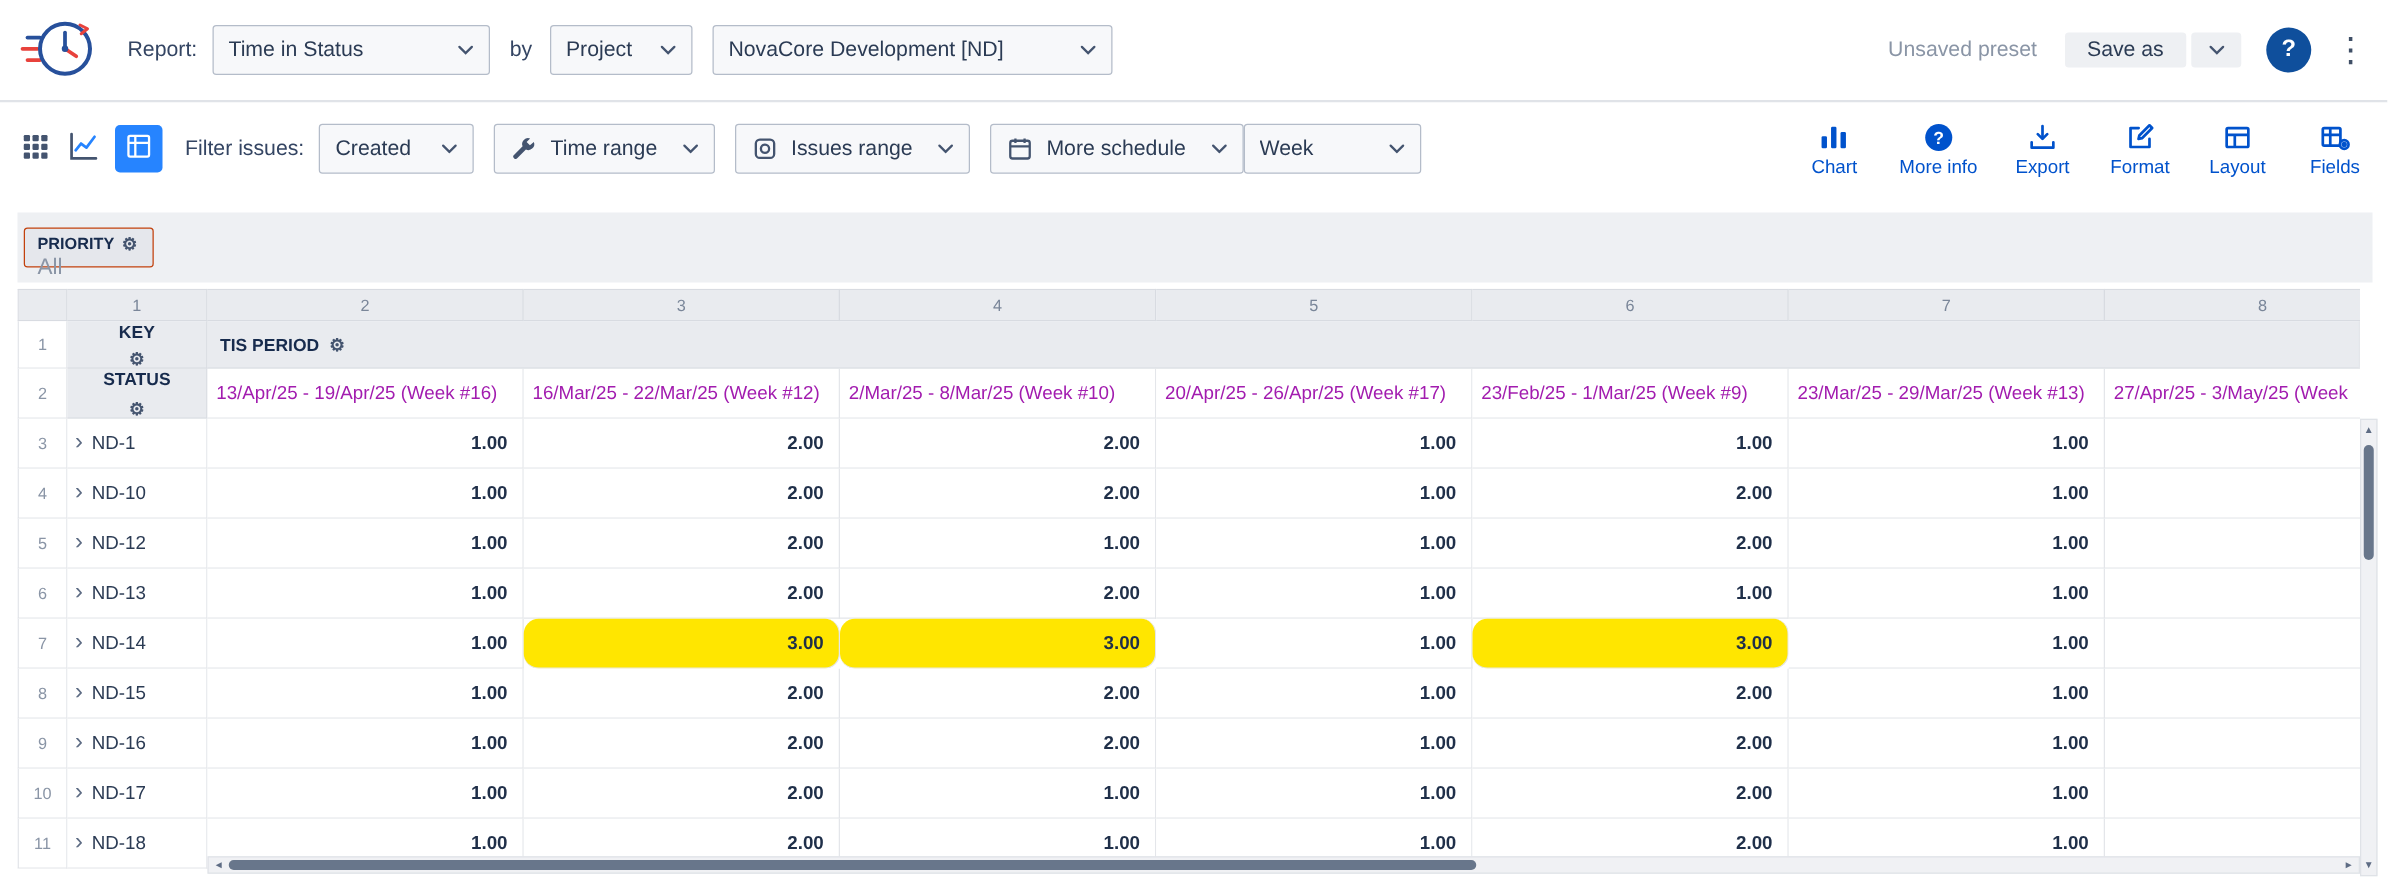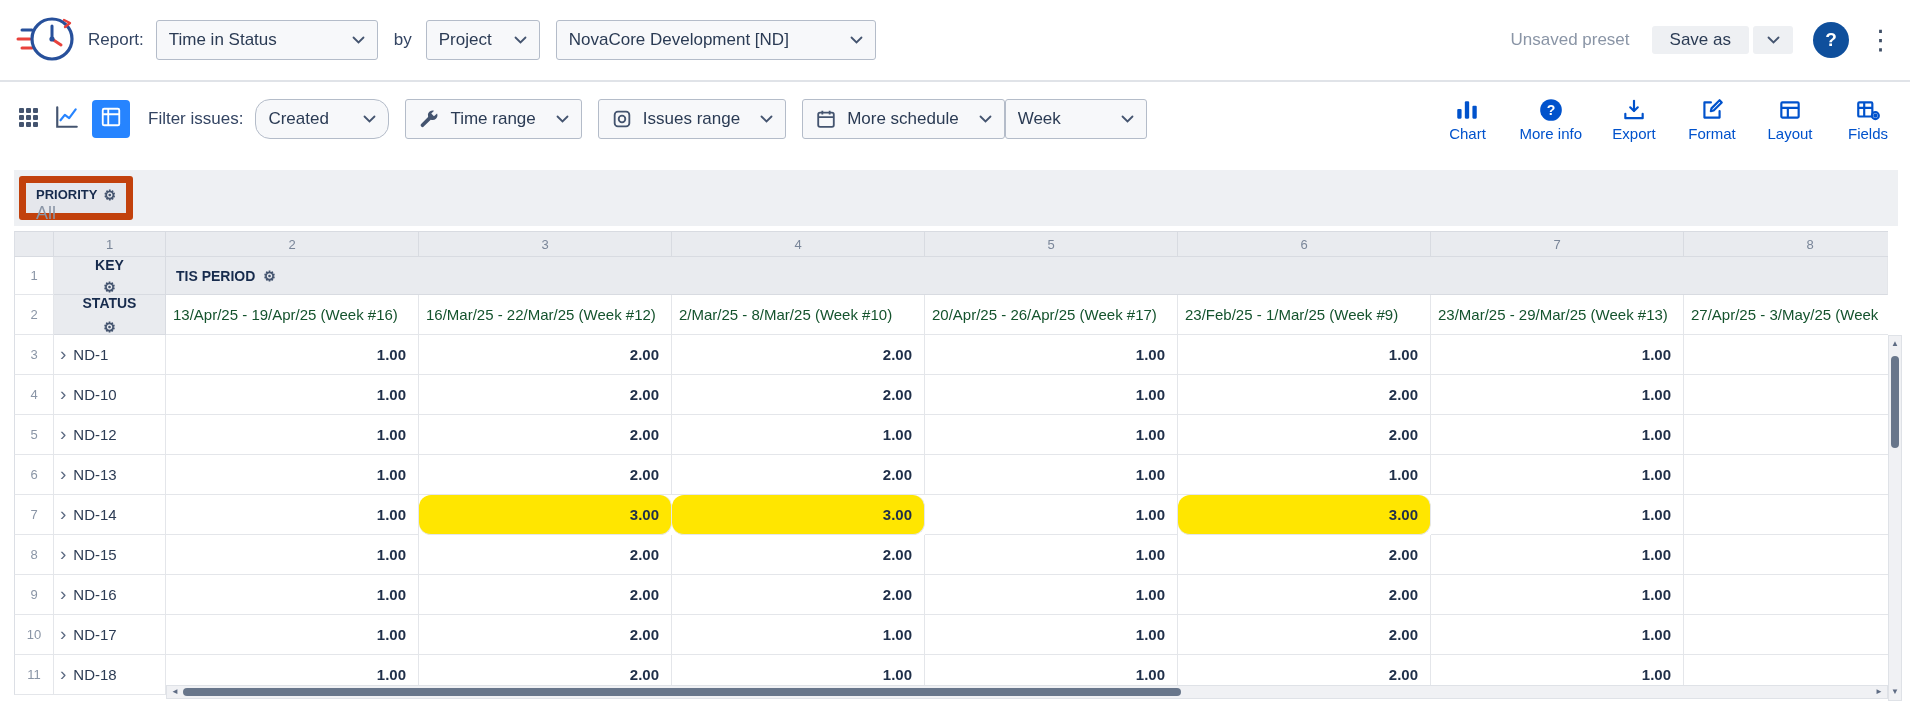--- a/index.html
+++ b/index.html
@@ -6,21 +6,21 @@
   body{
     width:1910px;height:711px;overflow:hidden;position:relative;
     background:#fff;color:#172b4d;
     font-family:"Liberation Sans",sans-serif;
   }
   .lbl{font-size:17px;color:#344563;}
   
   .topbar{height:82px;display:flex;align-items:center;padding:0 16px 0 14px;
     border-bottom:2px solid #e0e3e8;box-sizing:border-box;background:#fff;}
   .logo{width:66px;display:flex;align-items:center;cursor:pointer;}
-  .report-label{margin-left:8px;margin-right:12px;}
+  .report-label{margin-left:22px;margin-right:12px;}
   .select{height:40px;box-sizing:border-box;border:1px solid #b4bcc9;background:#f7f8fa;
     border-radius:3px;display:inline-flex;align-items:center;padding:0 12px;font-size:17px;
     color:#2b3b54;cursor:pointer;white-space:nowrap;}
   .select .sel-val{flex:1 1 auto;overflow:hidden;}
   .chv-wrap{display:inline-flex;margin-left:10px;}
   .sel-report{width:222px;}
   .by{margin-left:16px;}
   .sel-groupby{width:114px;margin-left:14px;}
   .sel-project{width:320px;margin-left:16px;}
   .spacer{flex:1 1 auto;}
@@ -31,32 +31,32 @@
   .help{width:36px;height:36px;border-radius:50%;background:#0f4f9c;color:#fff;font-weight:bold;
     font-size:19px;display:flex;align-items:center;justify-content:center;margin-left:20px;cursor:pointer;}
   .kebab{font-size:27px;color:#3f4f66;margin-left:18px;cursor:pointer;line-height:1;user-select:none;}
   
   .toolbar{display:flex;align-items:center;padding:14px 16px 14px 16px;background:#fff;}
   .view-btn{display:inline-flex;align-items:center;justify-content:center;cursor:pointer;}
   .vb-grid{margin-right:14px;}
   .vb-chart{margin-right:12px;}
   .vb-pivot{width:38px;height:38px;background:var(--selected-view-blue,#2684ff);border-radius:4px;margin-right:18px;}
   .filter-label{margin-right:12px;}
-  .sel-created{width:134px;border-radius:15px;}
+  .sel-created{width:124px;}
   .tool-btn{margin-left:16px;gap:10px;}
   .tool-btn .t-ico{display:inline-flex;}
   .sel-week{width:142px;}
   .actions{margin-left:auto;display:flex;gap:26px;}
   .action{display:flex;flex-direction:column;align-items:center;gap:2px;cursor:pointer;min-width:52px;}
   .a-icon{display:inline-flex;height:27px;align-items:center;}
   .a-label{font-size:15px;color:var(--accent-blue,#0052cc);white-space:nowrap;}
   
   .band{margin:14px 0 0 14px;width:1884px;height:56px;background:#eef0f3;box-sizing:border-box;
     display:flex;align-items:center;padding-left:5px;}
-  .chip{min-width:104px;height:44px;background:#e5e7ec;border:7px solid #c2410c;border-radius:3px;
+  .chip{min-width:104px;height:32px;background:#e5e7ec;border:1px solid #c2410c;border-radius:3px;
     box-sizing:border-box;padding:4px 10px 0 10px;cursor:default;}
   .chip-top{display:flex;align-items:center;gap:6px;font-size:13px;font-weight:bold;color:#172b4d;}
   .chip-sub{font-size:18px;color:#8a95a6;margin-top:1px;}
   .gear{color:#44546f;font-size:14px;line-height:1;cursor:pointer;}
   
   :root{--rownum:40px;--keyw:112px;--colw:253px;}
   .table-wrap{position:relative;margin:5px 0 0 14px;width:1888px;height:470px;}
   .tbl{position:absolute;left:0;top:0;right:14px;bottom:6px;overflow:hidden;background:#fff;}
   .t-row{display:flex;}
   .c{box-sizing:border-box;border-right:1px solid #e4e6ea;border-bottom:1px solid #e4e6ea;
@@ -69,21 +69,21 @@
   .w-key{width:var(--keyw);}
   .w-col{width:var(--colw);}
   .key-row{height:38px;}
   .status-row{height:40px;}
   .data-row{height:40px;}
   .rownum{width:var(--rownum);justify-content:center;color:#8a95a6;font-size:13px;background:#fff;}
   .key-h{width:var(--keyw);background:#e9ebef;font-weight:bold;font-size:14px;
     justify-content:space-between;padding:0 8px;border-right-color:#d8dbe1;border-bottom-color:#d8dbe1;flex-direction:column;}
   .tis{flex:1 1 auto;min-width:0;background:#e9ebef;font-weight:bold;font-size:14px;
     padding:0 10px;gap:8px;border-bottom-color:#d8dbe1;}
-  .date-c{width:var(--colw);font-size:15px;color:#14532d;padding:16px 7px;background:#fff;}
+  .date-c{width:var(--colw);font-size:15px;color:#a21caf;padding:16px 7px;background:#fff;}
   .key-c{width:var(--keyw);padding:0 6px;gap:7px;font-size:15px;color:#2b3b54;cursor:pointer;background:#fff;}
   .chev-r{color:#5e6c84;font-size:19px;line-height:1;transform:translateY(-1px);}
   .val{width:var(--colw);justify-content:flex-end;padding:0 12px;font-weight:bold;
     font-size:15px;color:#1f2f49;background:#fff;}
   .val.hl{background:var(--highlight-yellow,#ffe600);border-radius:12px;}
   
   .vscroll{position:absolute;top:104px;right:0;width:14px;bottom:0;background:#f0f1f4;
     border:1px solid #dfe2e7;box-sizing:border-box;cursor:pointer;}
   .v-thumb{position:absolute;top:20px;left:2px;width:8px;height:92px;background:#68768b;border-radius:5px;}
   .sb-arrow{position:absolute;font-size:8px;color:#5e6c84;line-height:1;user-select:none;}

